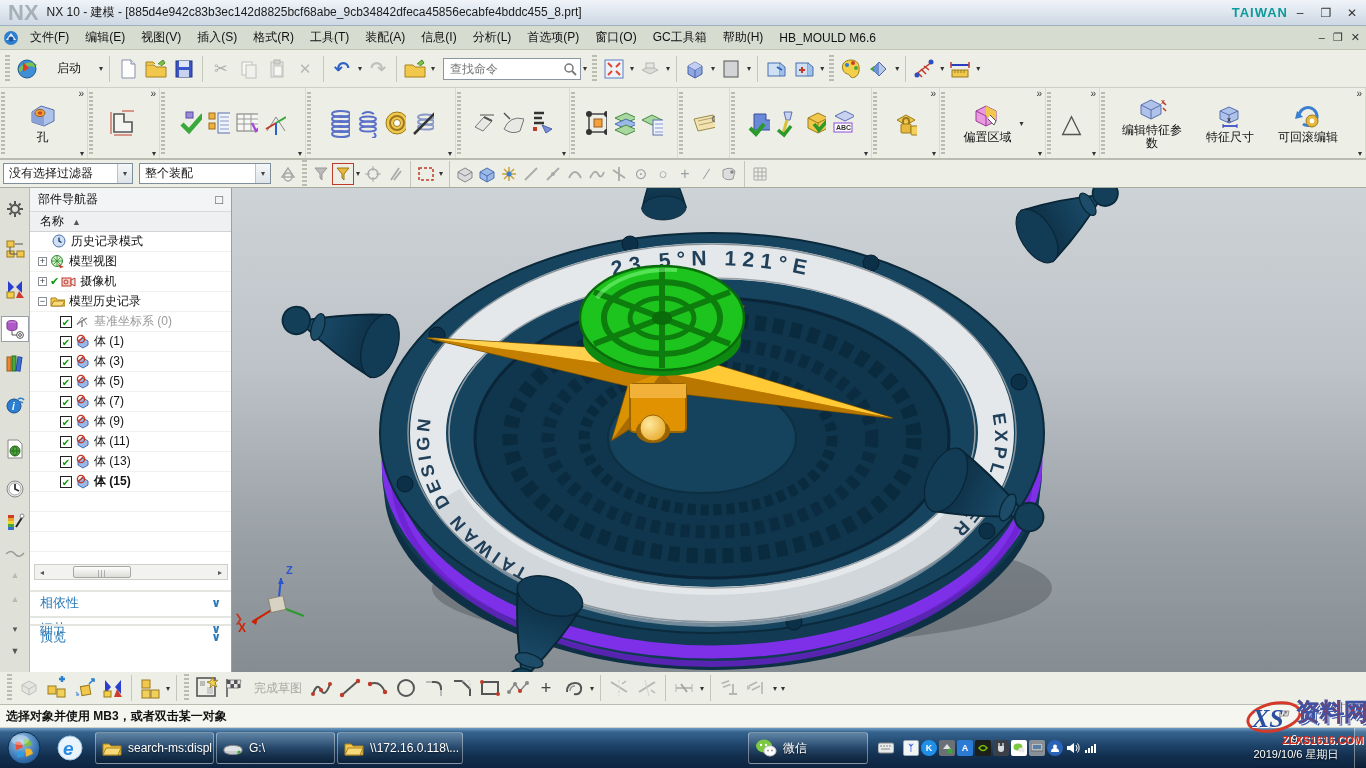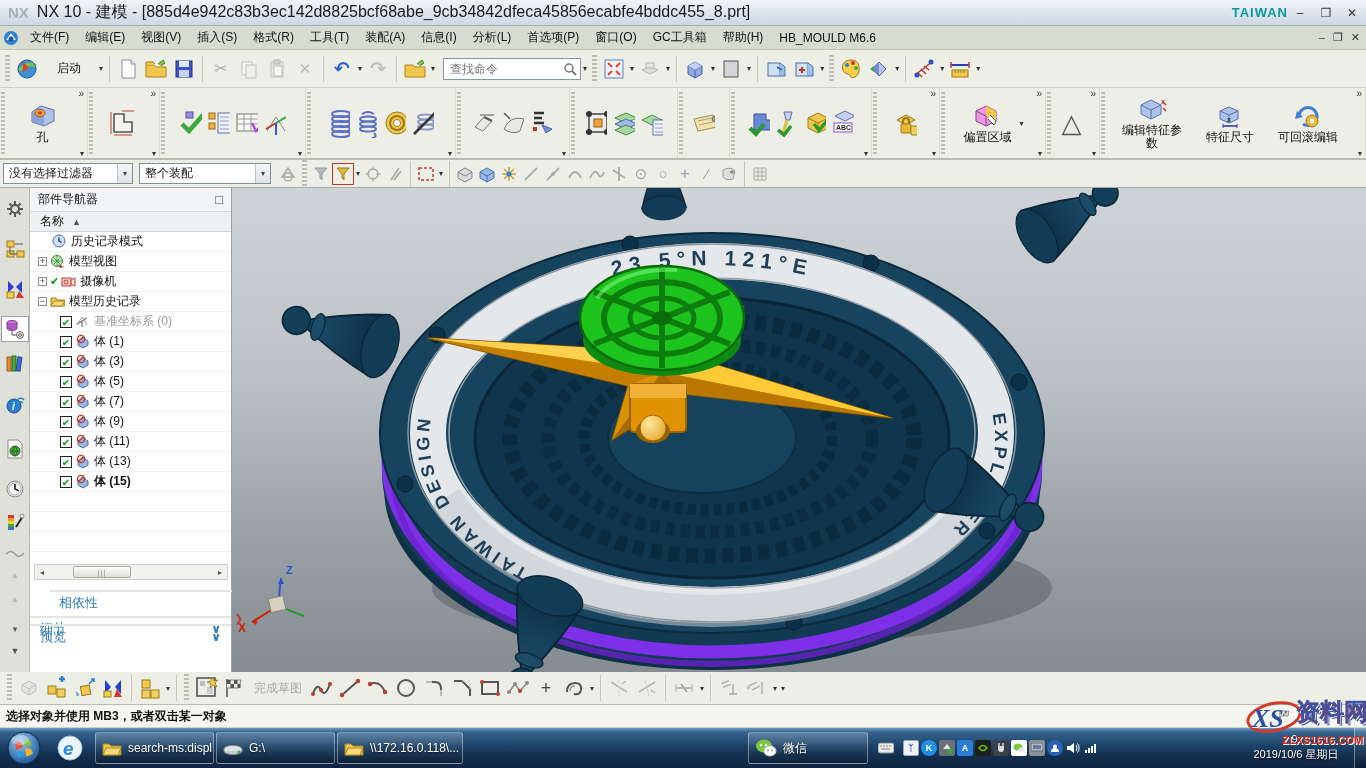--- a/index.html
+++ b/index.html
@@ -11,22 +11,22 @@
   .grip{width:5px;height:28px;margin:0 3px;flex:0 0 auto;
     background:repeating-linear-gradient(180deg,#b9bdb0 0 2px,transparent 2px 4px);}
   .ddv{font-size:8px;color:#333;margin:0 2px;align-self:center;}
   .icn{display:inline-flex;align-items:center;justify-content:center;flex:0 0 auto;}
   .i22{width:24px;height:24px;margin:0 2px;}
   .i18{width:18px;height:18px;margin:0 2px;}
   .gray{filter:grayscale(1) opacity(.55);}
   
   #titlebar{left:0;top:0;width:1366px;height:26px;background:linear-gradient(#f0f4f9,#cdd8e4);
     border-bottom:1px solid #9fb0c0;display:flex;align-items:center;}
-  .nx-logo{font-weight:bold;font-size:15px;color:#a6b0b9;letter-spacing:0;padding:0 8px 0 8px;}
-  .title-text{font-size:16px;color:#1a1a1a;}
+  .nx-logo{font-weight:bold;font-size:22px;color:#a6b0b9;letter-spacing:0;padding:0 8px 0 8px;}
+  .title-text{font-size:12px;color:#1a1a1a;}
   .siemens{position:absolute;right:78px;color:#0d9a9a;font-weight:bold;font-size:13px;letter-spacing:1px;}
   .winbtns{position:absolute;right:6px;display:flex;gap:10px;font-size:12px;color:#333;}
   .winbtn{cursor:default;width:16px;text-align:center;}
   
   #menubar{left:0;top:26px;width:1366px;height:24px;background:#d7dcd1;border-bottom:1px solid #c0c4b6;
     display:flex;align-items:center;}
   .mi{padding:3px 8px;white-space:nowrap;text-align:right;}
   .mdibtns{position:absolute;right:6px;display:flex;gap:8px;font-size:11px;color:#333;}
   
   #toolbar1{left:0;top:50px;width:1366px;height:38px;background:#edeee6;border-bottom:1px solid #cdd0c3;display:flex;align-items:center;padding-left:2px;}
@@ -916,21 +916,21 @@
     </div>
 
     <div class="stripes" style="top:304px;height:68px;"></div>
 
     <div class="hscroll" style="top:376px;">
       <span class="hsa">◂</span>
       <span class="hthumb">|||</span>
       <span class="hsa" style="margin-left:auto;">▸</span>
     </div>
 
-    <div class="navsec" style="top:402px;margin-left:19px;">
+    <div class="navsec" style="top:402px;">
       <span>相依性</span>
       <span class="sv">∨</span>
     </div>
     <div class="navsec" style="top:428px;">
       <span>细节</span>
       <span class="sv">∨</span>
     </div>
     <div class="navsec" style="top:436px;">
       <span>预览</span>
       <span class="sv">∨</span>

